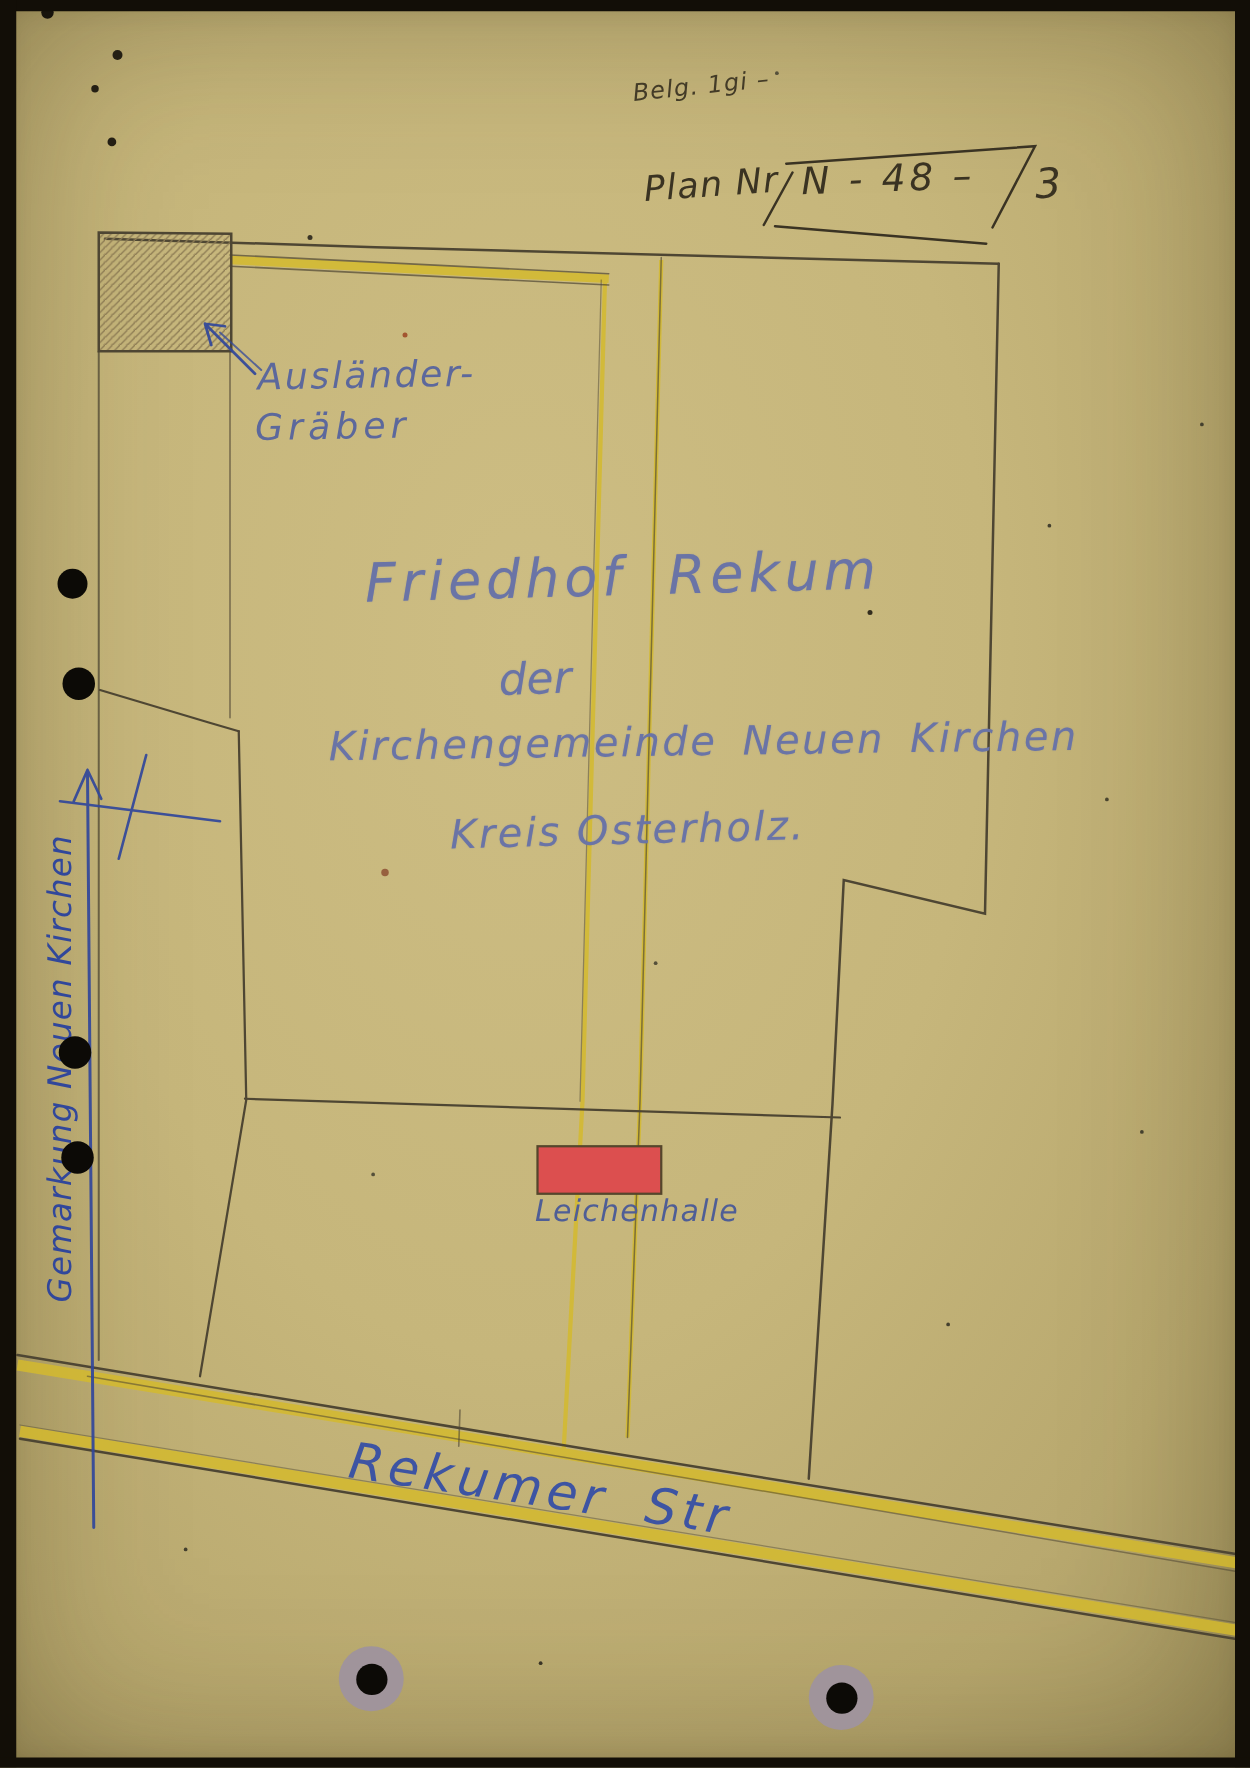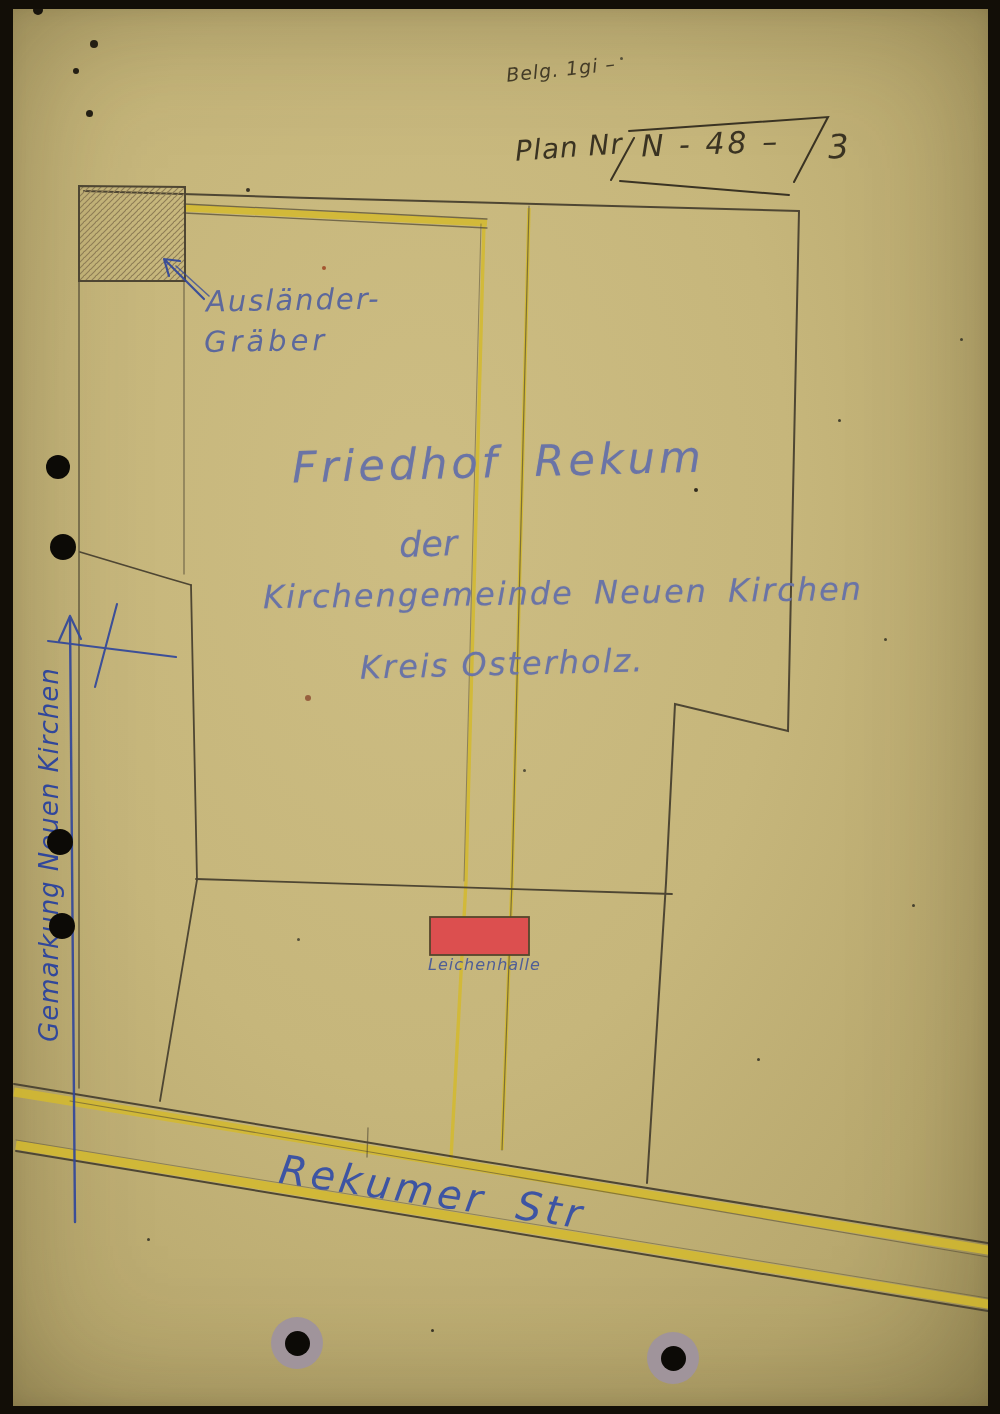--- a/index.html
+++ b/index.html
@@ -26,21 +26,21 @@
   .t-fee   {left:506px;top:58px;font-size:19px;letter-spacing:1px;color:#433b27;transform:rotate(-6deg);}
   .t-plan  {left:515px;top:131px;font-size:28px;letter-spacing:1px;transform:rotate(-4deg);}
   .t-pnum  {left:641px;top:126px;font-size:30px;letter-spacing:3px;transform:rotate(-2deg);}
   .t-psuf  {left:828px;top:127px;font-size:33px;transform:rotate(-3deg);}
   .t-fg1   {left:206px;top:283px;font-size:29px;letter-spacing:2px;color:#5c689c;transform:rotate(-1deg);}
   .t-fg2   {left:204px;top:324px;font-size:29px;letter-spacing:4px;color:#5c689c;transform:rotate(-1deg);}
   .t-ti1   {left:292px;top:437px;font-size:43px;letter-spacing:4px;word-spacing:16px;transform:rotate(-1.5deg);}
   .t-ti2   {left:399px;top:524px;font-size:35px;transform:rotate(-2deg);}
   .t-ti3   {left:263px;top:574px;font-size:32px;letter-spacing:2px;word-spacing:8px;transform:rotate(-0.8deg);}
   .t-ti4   {left:360px;top:645px;font-size:32px;letter-spacing:2px;transform:rotate(-1.5deg);}
-  .t-mort  {left:428px;top:955px;font-size:16px;letter-spacing:1px;color:#4f5e96;}
+  .t-mort  {left:428px;top:955px;font-size:24px;letter-spacing:1px;color:#4f5e96;}
   .t-str   {left:283px;top:1146px;font-size:40px;letter-spacing:4px;word-spacing:14px;
             color:#3d54a3;transform:rotate(8.6deg);transform-origin:left top;}
   .t-dist  {left:34px;top:1042px;font-size:26px;letter-spacing:1px;
             transform:rotate(-90deg);transform-origin:0 0;}
   .hole{position:absolute;border-radius:50%;background:#0c0a06;z-index:20;}
   .ringhole{position:absolute;border-radius:50%;background:#a0949b;z-index:20;
             display:flex;align-items:center;justify-content:center;}
   .ringhole .core{width:25px;height:25px;border-radius:50%;background:#0c0a06;}
   .speck{position:absolute;border-radius:50%;z-index:8;}
 </style>

